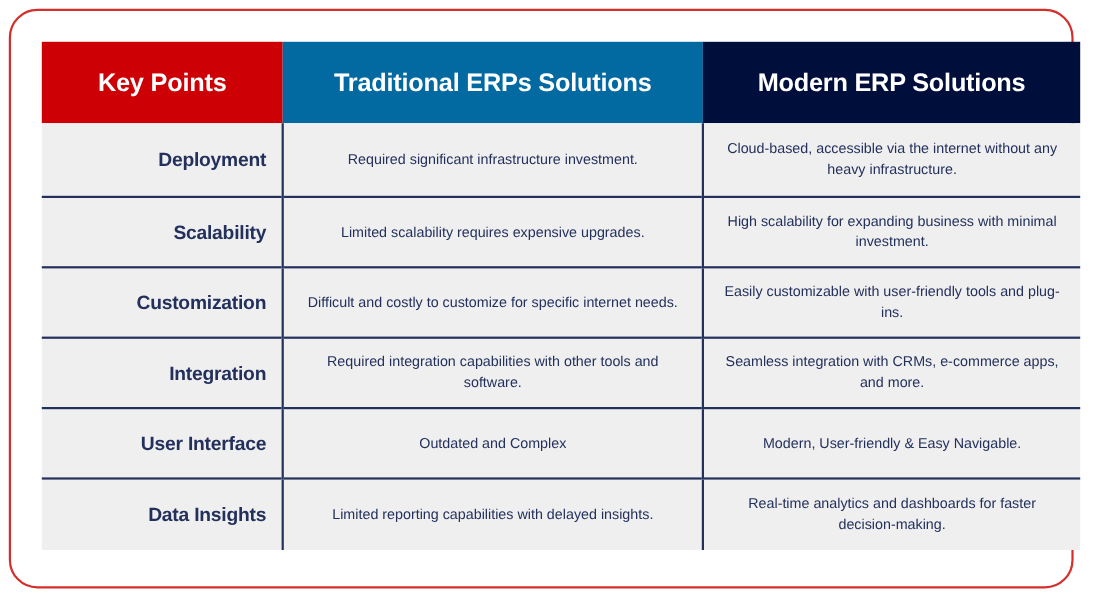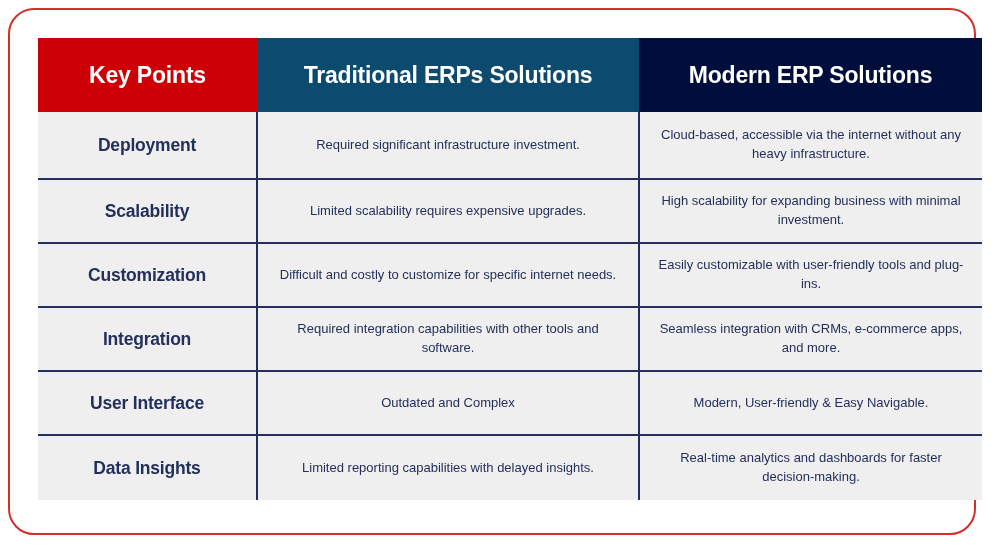--- a/index.html
+++ b/index.html
@@ -52,41 +52,42 @@
     padding: 12px 8px;
     text-align: center;
     vertical-align: middle;
     color: #ffffff;
     font-weight: bold;
     font-size: 23px;
     letter-spacing: -0.2px;
     border: 0;
   }
   th.h-key      { background: #cc0005; }
-  th.h-trad     { background: #0c4a6e; }
+  th.h-trad     { background: #0369a1; }
   th.h-modern   { background: #000e3c; margin-left: 19px; }
 
   
   tbody td {
     background: #efefef;
     border-top: 2px solid #23305c;
     vertical-align: middle;
     padding: 9px 14px;
     text-align: center;
     color: #23305c;
   }
   tbody tr:first-child td {
     border-top: 0;
   }
 
   td.key {
     font-size: 17.5px;
     font-weight: bold;
     letter-spacing: -0.2px;
     border-right: 2px solid #23305c;
+    text-align: right;
   }
   td.trad {
     font-size: 13px;
     line-height: 1.45;
     border-right: 2px solid #23305c;
   }
   td.modern {
     font-size: 13px;
     line-height: 1.45;
   }

